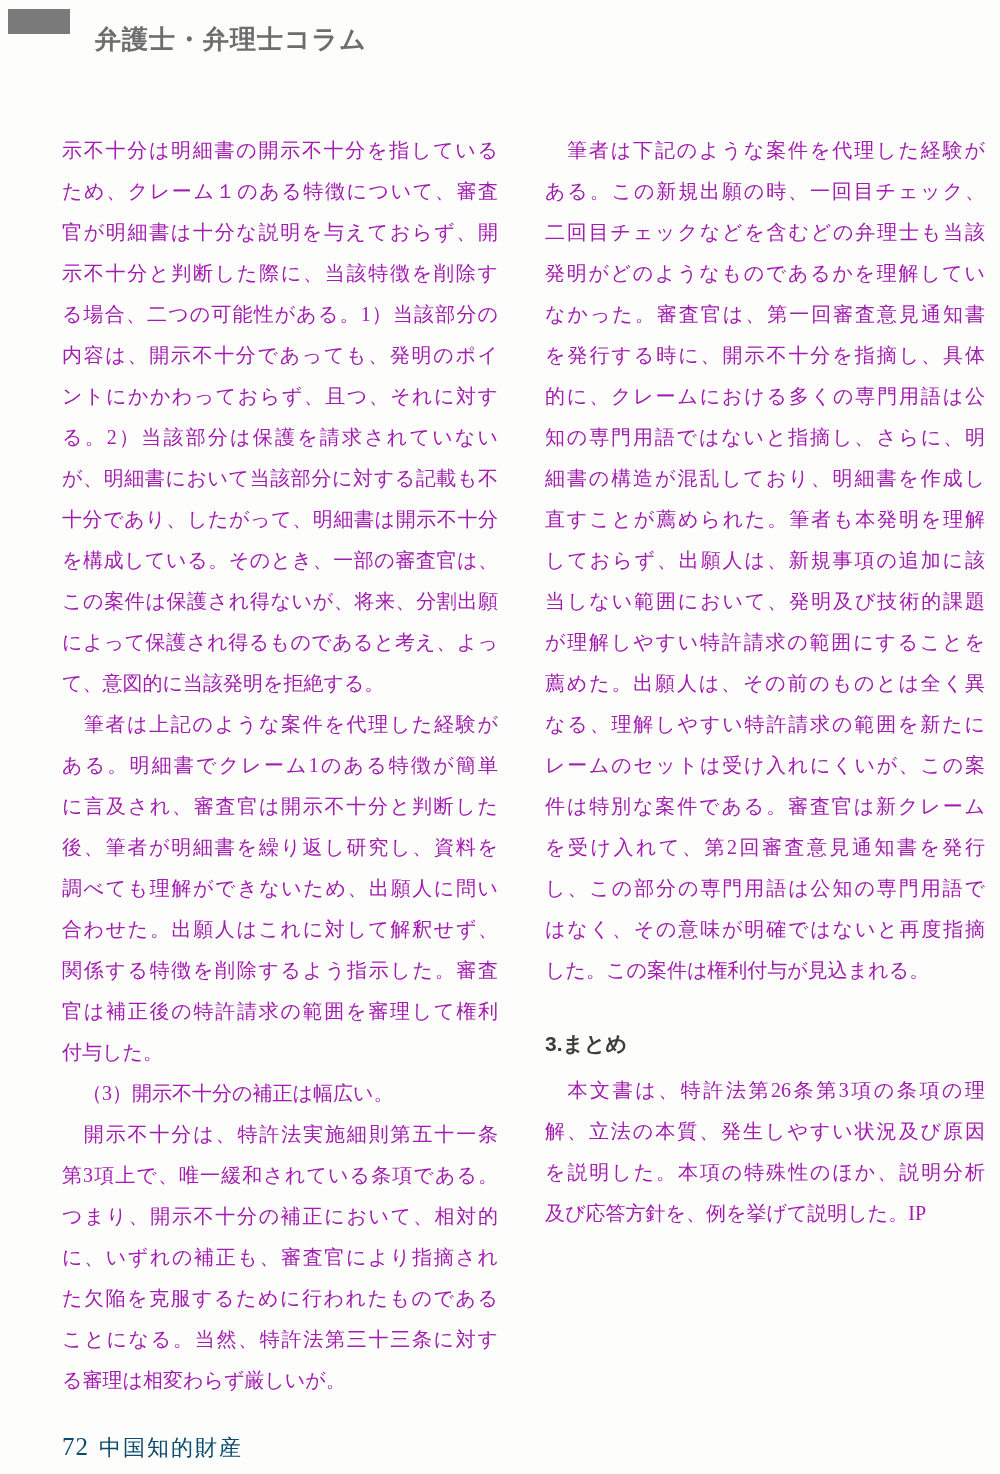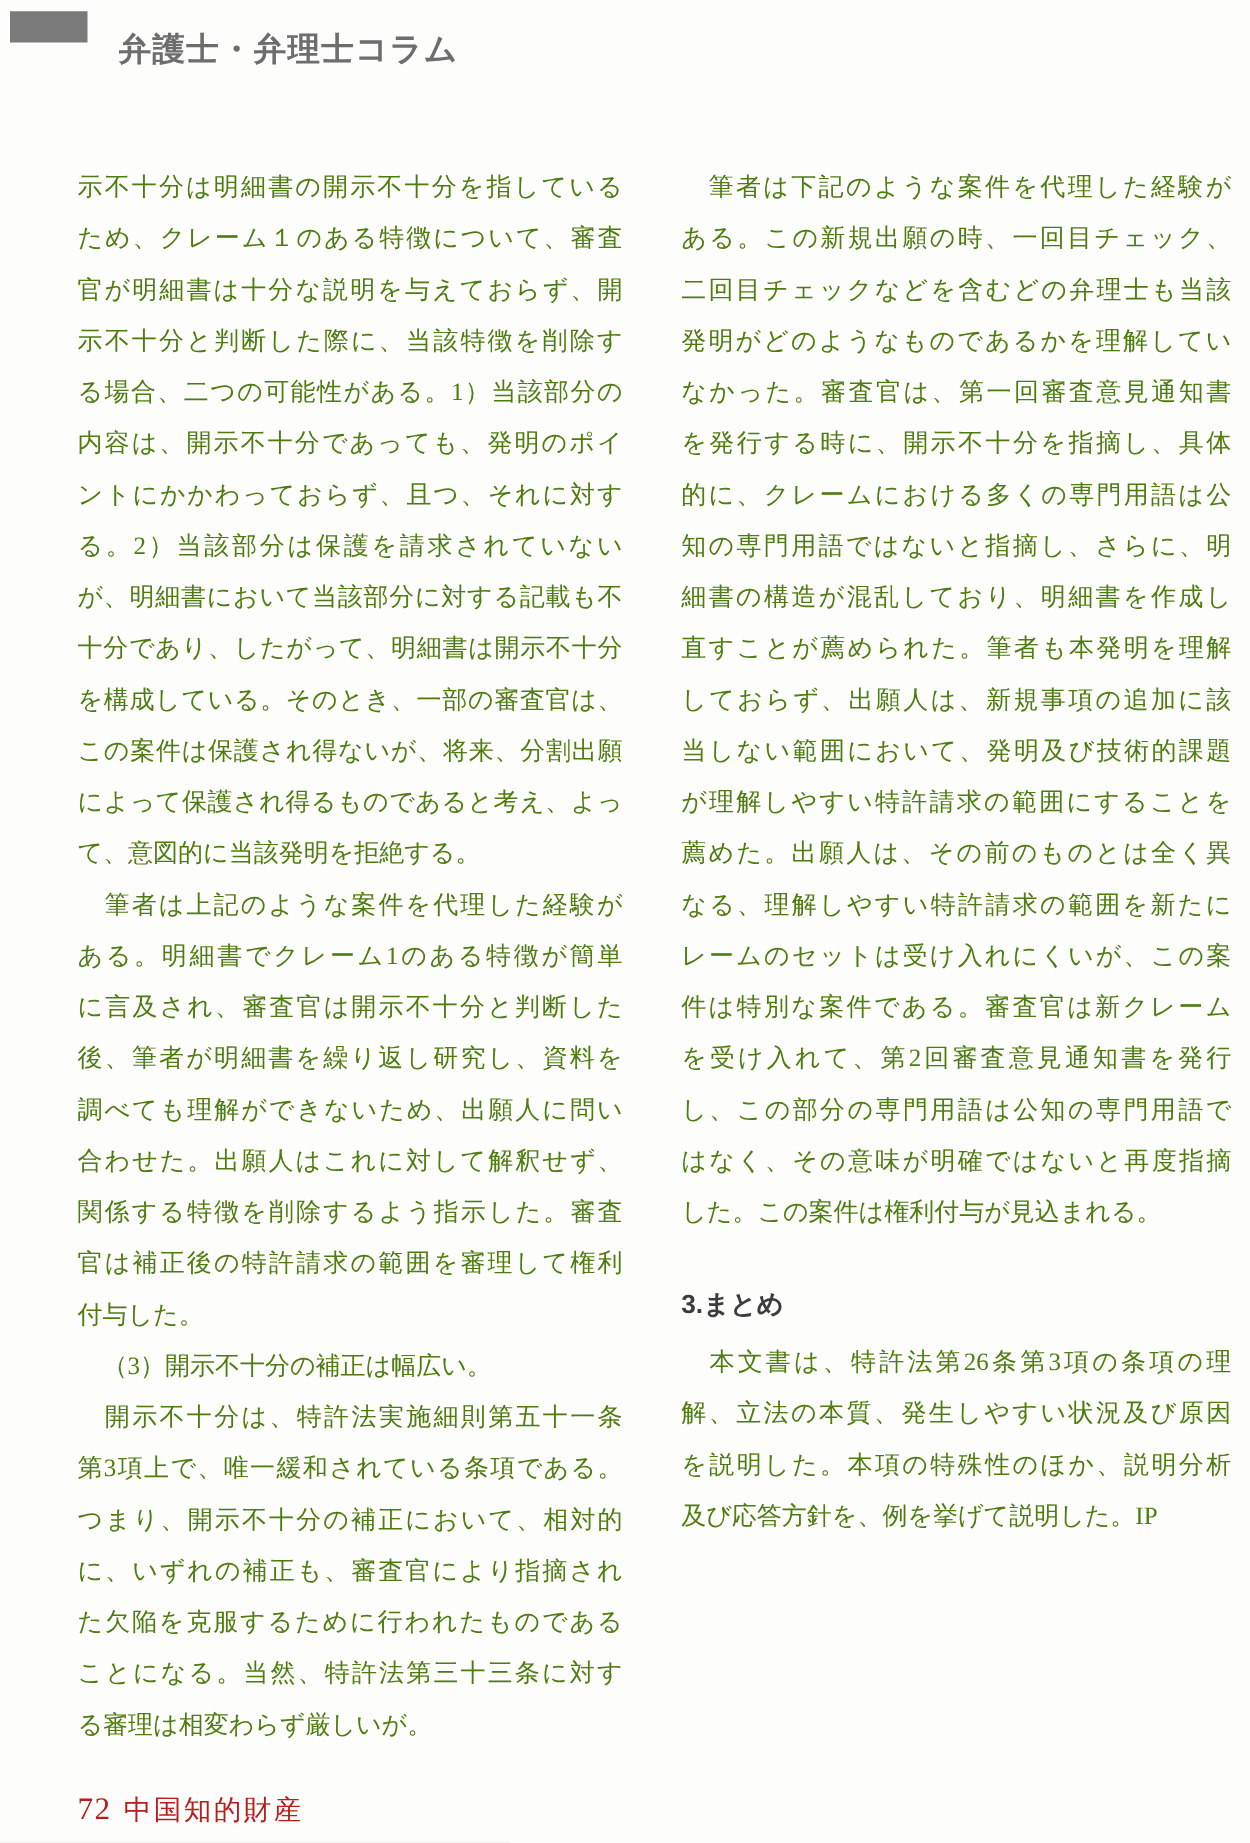--- a/index.html
+++ b/index.html
@@ -52,21 +52,21 @@
   }
   .col-left  { left: 62px;  width: 436px; }
   .col-right { left: 545px; width: 440px; }
 
   .para { margin: 0; padding: 0; }
 
   .tline {
     height: 41px;
     line-height: 41px;
     font-size: 20px;
-    color: #4d7c0f;
+    color: #a21caf;
     text-align: left;
     overflow: hidden;
   }
   .tline.just {
     text-align: justify;
     text-align-last: justify;
     text-justify: inter-character;
   }
 
   
@@ -77,21 +77,21 @@
     font-size: 21px;
     line-height: 30px;
     color: #3c3c3c;
   }
 
   
   .ftr {
     position: absolute;
     left: 62px;
     top: 1433px;
-    color: #b91c1c;
+    color: #0c4a6e;
   }
   .ftr .pnum {
     font-size: 25px;
     letter-spacing: 1px;
     margin-right: 10px;
   }
   .ftr .jname {
     font-size: 22px;
     letter-spacing: 2px;
   }

